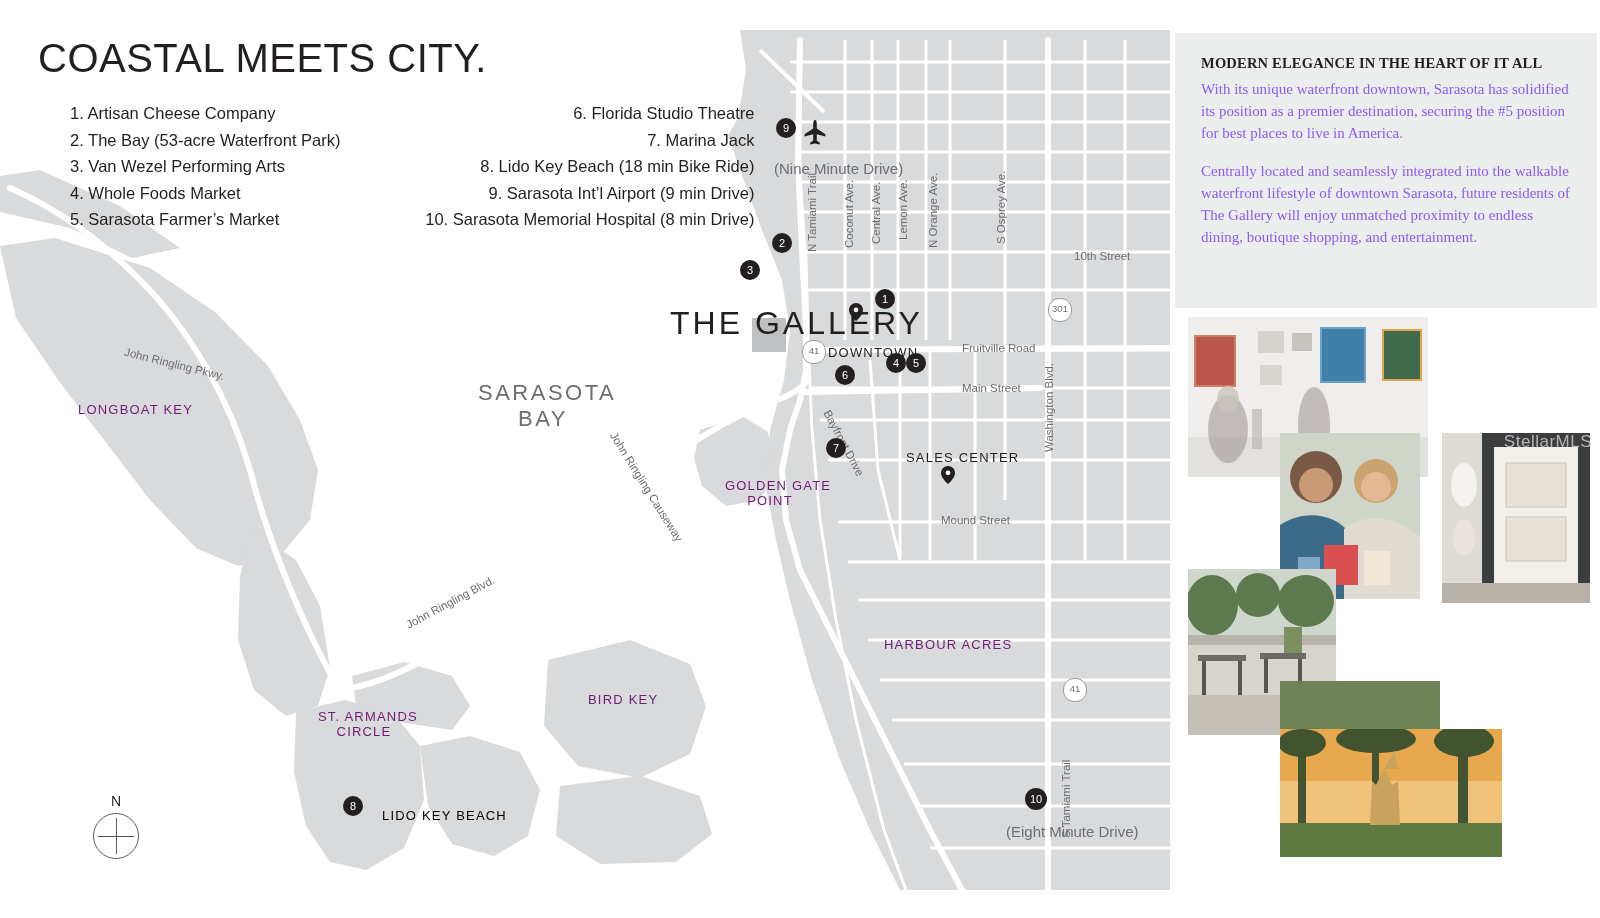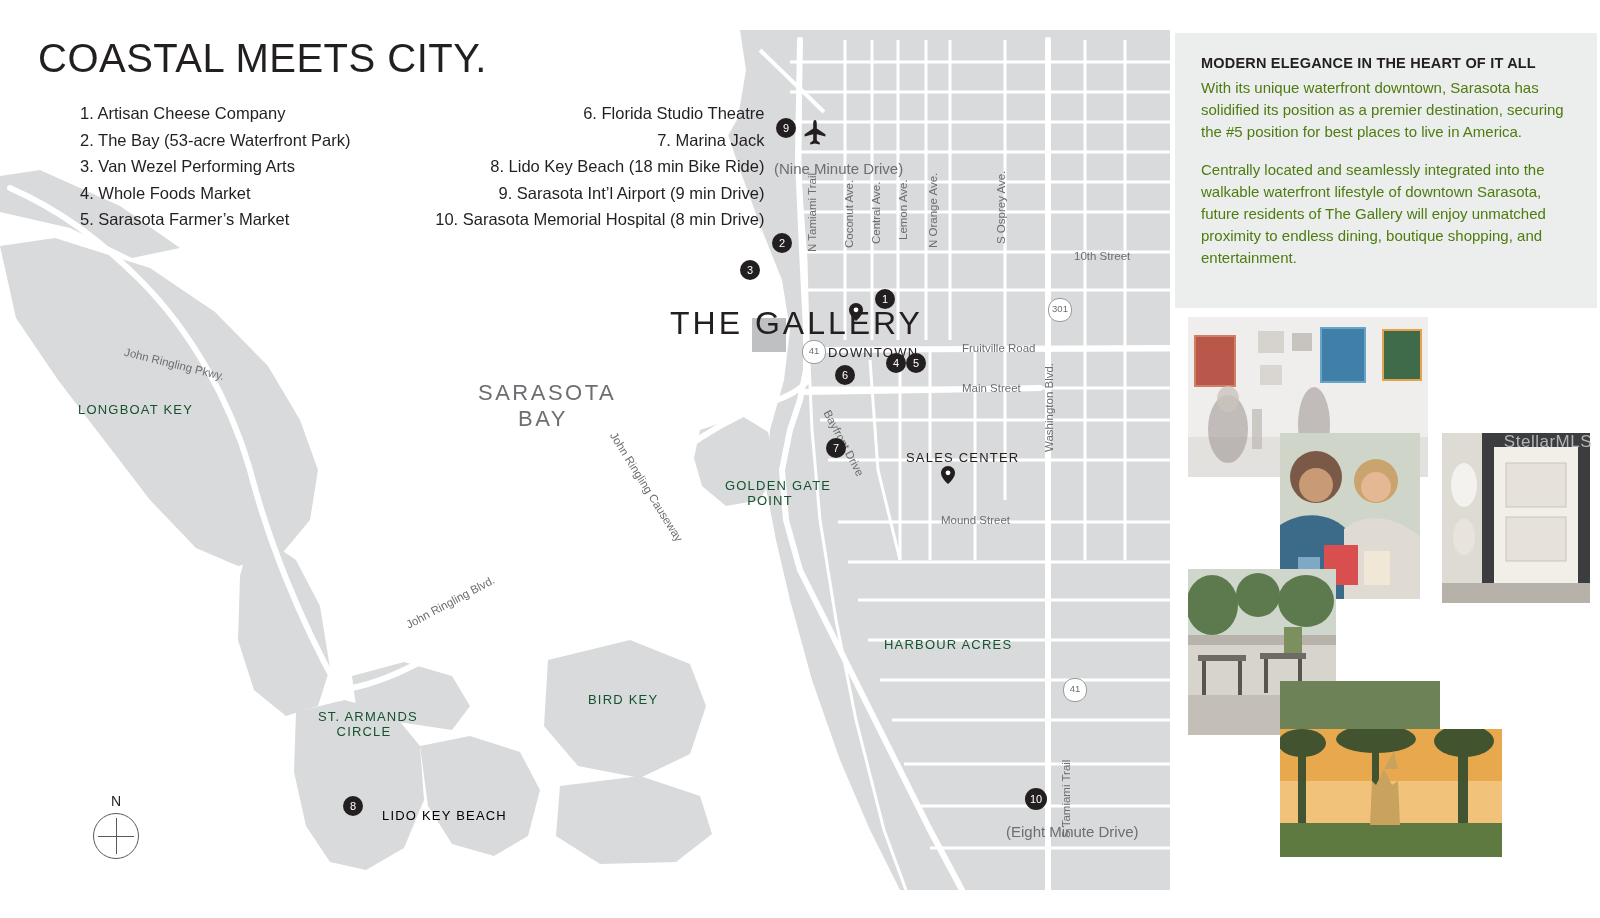--- a/index.html
+++ b/index.html
@@ -44,21 +44,21 @@
     left: 38px;
     top: 36px;
     font-size: 40px;
     letter-spacing: 0.5px;
     font-weight: 400;
     color: #231f20;
     font-family: "Liberation Sans", sans-serif;
   }
   .legend {
     position: absolute;
-    left: 80px;
+    left: 70px;
     top: 100px;
     width: 700px;
   }
   .legend-col {
     display: inline-block;
     vertical-align: top;
   }
   .legend-col.left { width: 300px; }
   .legend-col.right { width: 380px; text-align: right; }
   .legend-item {
@@ -71,21 +71,21 @@
   
   .maplabel {
     position: absolute;
     color: #6d6e71;
     white-space: nowrap;
     font-family: "Liberation Sans", sans-serif;
   }
   .lbl-area {
     font-size: 13px;
     letter-spacing: 1.2px;
-    color: #14532d;
+    color: #701a75;
   }
   .lbl-bay {
     font-size: 22px;
     letter-spacing: 2.5px;
     color: #6d6e71;
     line-height: 26px;
     text-align: center;
   }
   .lbl-street {
     font-size: 11.5px;
@@ -180,33 +180,34 @@
   }
   .text-card {
     position: absolute;
     left: 5px;
     top: 33px;
     width: 422px;
     height: 275px;
     background: #eceded;
     padding: 22px 26px 0 26px;
     box-sizing: border-box;
+    font-family: Liberation Serif, serif;
   }
   .text-card h2 {
     margin: 0 0 6px 0;
     font-size: 14.5px;
     font-weight: bold;
     letter-spacing: 0.2px;
     color: #231f20;
   }
   .text-card p {
     margin: 0 0 16px 0;
     font-size: 15px;
     line-height: 22px;
-    color: #4d7c0f;
+    color: #8b5cf6;
   }
 
   .photo {
     position: absolute;
     overflow: hidden;
     background: #cfcfcf;
   }
   .photo .inner { width: 100%; height: 100%; }
 
   .watermark {

